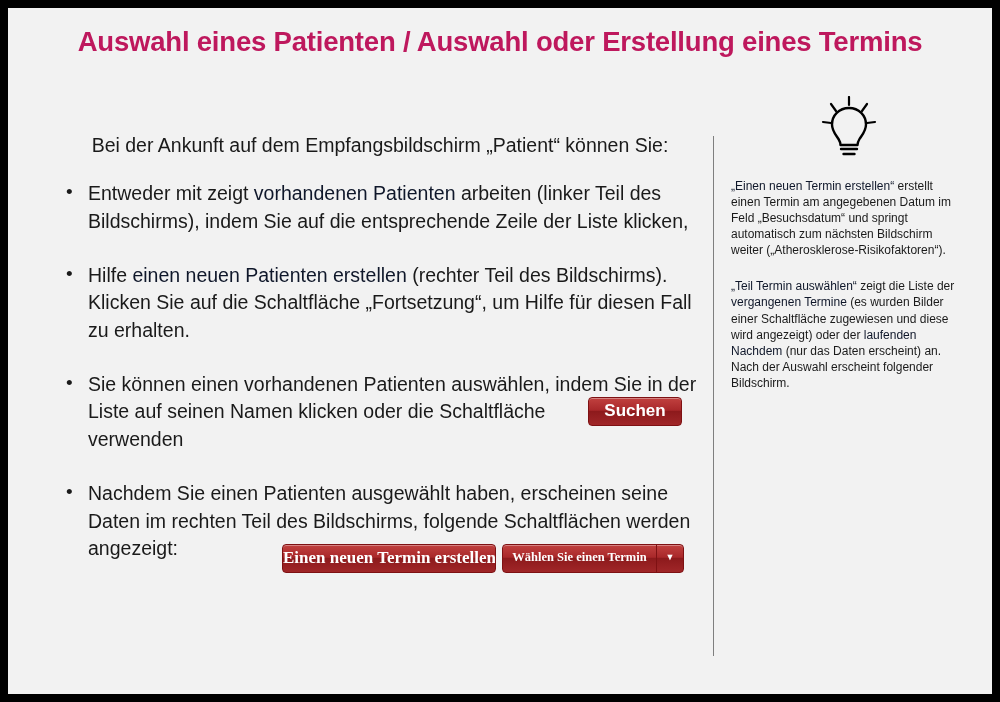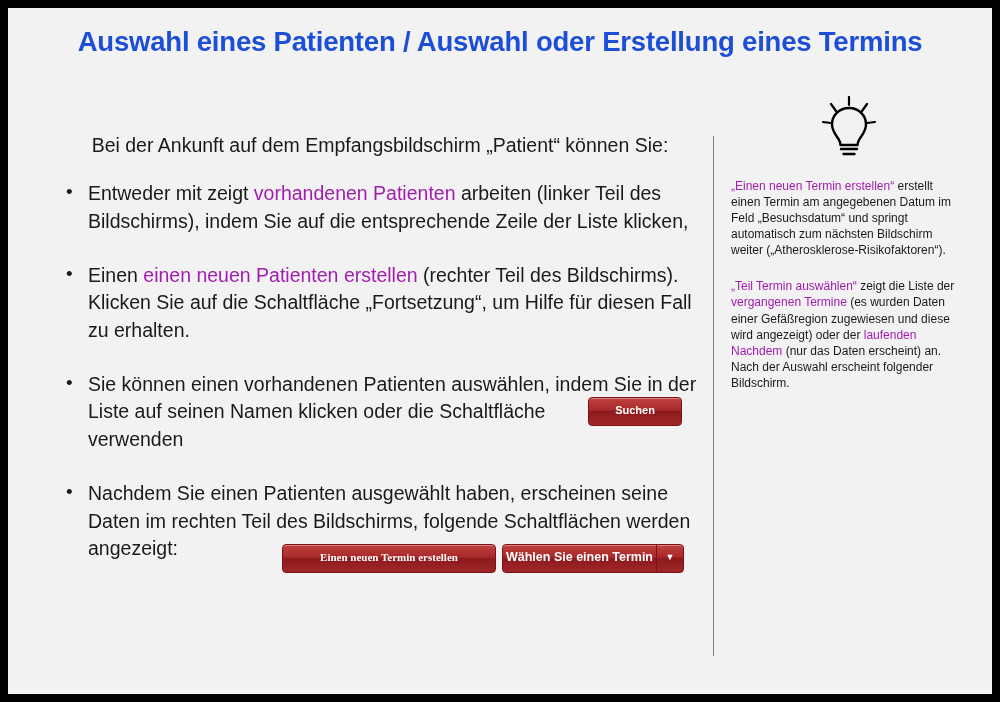--- a/index.html
+++ b/index.html
@@ -22,21 +22,21 @@
     overflow: hidden;
   }
   .title {
     position: absolute;
     left: 0;
     top: 18px;
     width: 984px;
     text-align: center;
     font-size: 27.5px;
     font-weight: bold;
-    color: #1d4ed8;
+    color: #be185d;
     letter-spacing: -0.2px;
   }
   
   .left-col {
     position: absolute;
     left: 52px;
     top: 125px;
     width: 640px;
     color: #1a1a1a;
   }
@@ -55,28 +55,28 @@
   }
   .bullet::before {
     content: "\2022";
     position: absolute;
     left: 6px;
     top: -1px;
     font-size: 19px;
     color: #1a1a1a;
   }
   .red {
-    color: #a21caf;
+    color: #0f172a;
   }
   
   .btn {
     display: inline-block;
     vertical-align: middle;
     color: #ffffff;
-    font-size: 11px;
+    font-size: 17px;
     font-weight: bold;
     text-align: center;
     border-radius: 4px;
     border: 1px solid #7e1113;
     background: linear-gradient(to bottom, #c1413f 0%, #a9282a 45%, #8d1a1c 50%, #a02628 100%);
     box-shadow: inset 0 1px 0 rgba(255,255,255,0.35);
     line-height: 1;
     white-space: nowrap;
     overflow: hidden;
   }
@@ -113,20 +113,21 @@
   .btn-selappt-label {
     flex: 1 1 auto;
     color: #ffffff;
     font-size: 12.5px;
     font-weight: bold;
     text-align: center;
     line-height: 25px;
     overflow: hidden;
     white-space: nowrap;
     border-right: 1px solid #7e1113;
+    font-family: Liberation Serif, serif;
   }
   .btn-selappt-arrow {
     width: 26px;
     flex: 0 0 26px;
     color: #ffffff;
     font-size: 9px;
     line-height: 25px;
     text-align: center;
   }
   
@@ -169,21 +170,21 @@
 
   <div class="left-col">
 
     <div class="intro">Bei der Ankunft auf dem Empfangsbildschirm „Patient“ können Sie:</div>
 
     <div class="bullet">
       <span>Entweder mit zeigt </span><span class="red">vorhandenen Patienten</span><span> arbeiten (linker Teil des Bildschirms), indem Sie auf die entsprechende Zeile der Liste klicken,</span>
     </div>
 
     <div class="bullet">
-      <span>Einen </span><span class="red">einen neuen Patienten erstellen</span><span> (rechter Teil des Bildschirms). Klicken Sie auf die Schaltfläche „Fortsetzung“, um Hilfe für diesen Fall zu erhalten.</span>
+      <span>Hilfe </span><span class="red">einen neuen Patienten erstellen</span><span> (rechter Teil des Bildschirms). Klicken Sie auf die Schaltfläche „Fortsetzung“, um Hilfe für diesen Fall zu erhalten.</span>
     </div>
 
     <div class="bullet">
       <span>Sie können einen vorhandenen Patienten auswählen, indem Sie in der Liste auf seinen Namen klicken oder die Schaltfläche</span><span style="display:inline-block;width:102px;">&nbsp;</span><span> verwenden</span>
     </div>
 
     <div class="bullet">
       <span>Nachdem Sie einen Patienten ausgewählt haben, erscheinen seine Daten im rechten Teil des Bildschirms, folgende Schaltflächen werden angezeigt:</span>
     </div>
 
@@ -213,17 +214,17 @@
       <line x1="25" y1="53" x2="41" y2="53" stroke="#000000" stroke-width="2.4" stroke-linecap="round"></line>
       <line x1="27.5" y1="58" x2="38.5" y2="58" stroke="#000000" stroke-width="2.4" stroke-linecap="round"></line>
     </svg>
   </div>
 
   <div class="right-col">
     <p>
       <span class="red">„Einen neuen Termin erstellen“</span><span> erstellt einen Termin am angegebenen Datum im Feld „Besuchsdatum“ und springt automatisch zum nächsten Bildschirm weiter („Atherosklerose-Risikofaktoren“).</span>
     </p>
     <p>
-      <span class="red">„Teil Termin auswählen“</span><span> zeigt die Liste der </span><span class="red">vergangenen Termine</span><span> (es wurden Daten einer Gefäßregion zugewiesen und diese wird angezeigt) oder der </span><span class="red">laufenden Nachdem</span><span> (nur das Daten erscheint) an. Nach der Auswahl erscheint folgender Bildschirm.</span>
+      <span class="red">„Teil Termin auswählen“</span><span> zeigt die Liste der </span><span class="red">vergangenen Termine</span><span> (es wurden Bilder einer Schaltfläche zugewiesen und diese wird angezeigt) oder der </span><span class="red">laufenden Nachdem</span><span> (nur das Daten erscheint) an. Nach der Auswahl erscheint folgender Bildschirm.</span>
     </p>
   </div>
 
 </div>
 
 </body></html>

